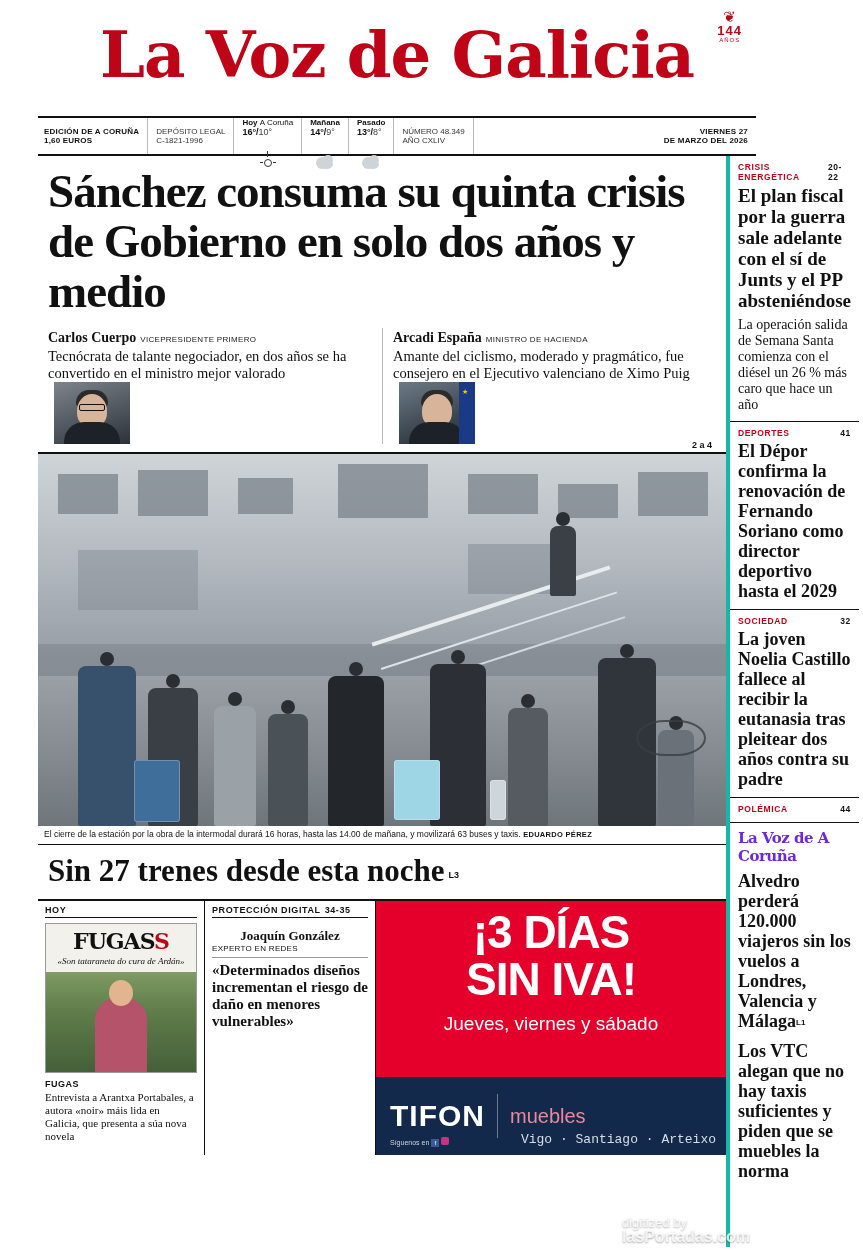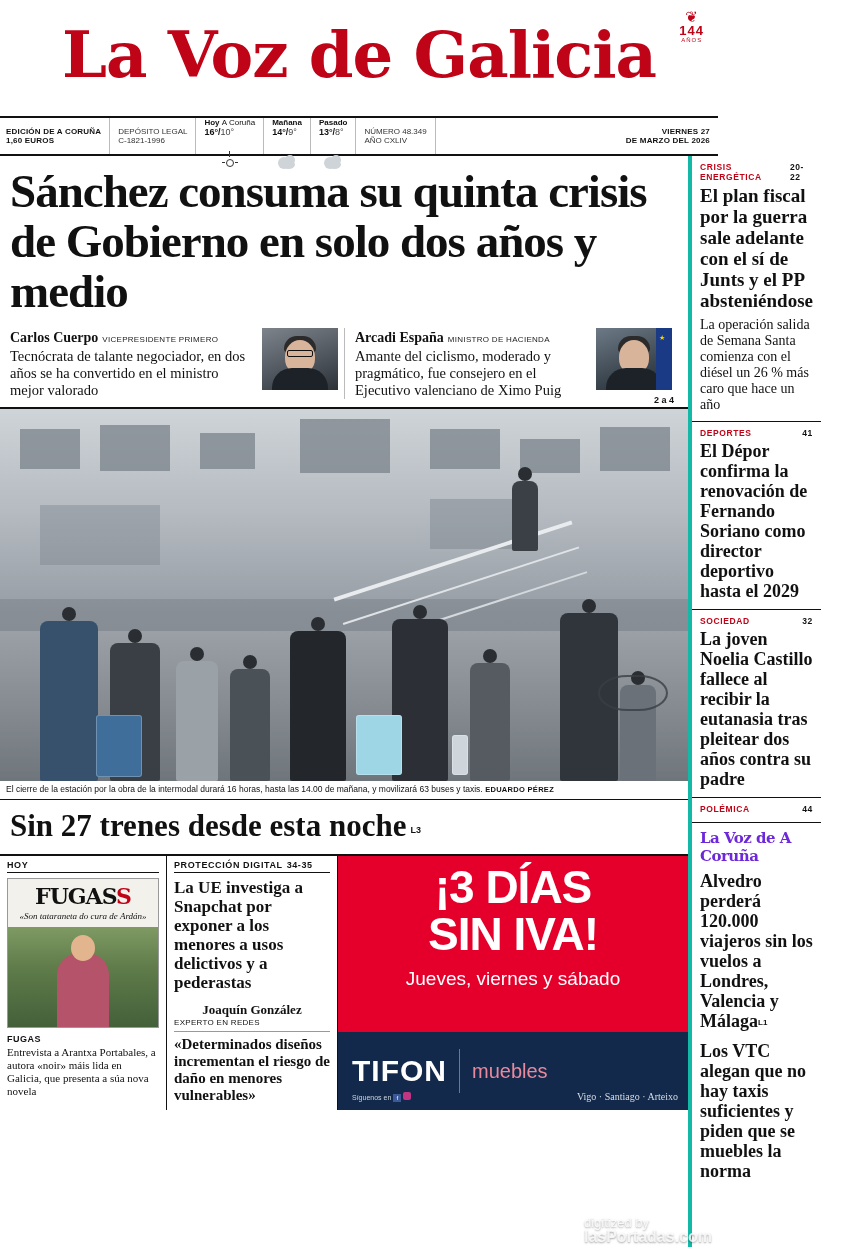--- a/index.html
+++ b/index.html
@@ -6,21 +6,21 @@
   html, body { margin:0; padding:0; }
   body {
     width: 863px;
     height: 1251px;
     background: #ffffff;
     font-family: "Liberation Serif", serif;
     color: #111;
     overflow: hidden;
     position: relative;
   }
-  .page { width: 718px; height: 1251px; position: relative; }
+  .page { width: 718px; height: 1251px; position: relative; margin-left: 38px; }
 
   
   .masthead {
     position: relative;
     height: 118px;
     border-bottom: 2px solid #111;
   }
   .masthead-title {
     text-align: center;
     color: #c00418;
@@ -93,21 +93,21 @@
     font-size: 47px;
     line-height: 50px;
     letter-spacing: -1px;
   }
   .sub-row {
     display: flex;
     margin-top: 12px;
     padding-bottom: 8px;
     position: relative;
   }
-  .sub-item { width: 50%; display: flex; padding-right: 6px; }
+  .sub-item { width: 50%; display: flex; padding-right: 6px; flex-direction: column; }
   .sub-item.second { border-left: 1px solid #bbb; padding-left: 10px; }
   .sub-text { flex: 1; }
   .sub-name { font-weight: bold; font-size: 14px; }
   .sub-role {
     font-family: "Liberation Sans", sans-serif;
     font-size: 8px;
     letter-spacing: .3px;
     text-transform: uppercase;
     color: #222;
   }
@@ -293,22 +293,22 @@
     font-family: "Liberation Sans", sans-serif;
     font-weight: bold; font-size: 30px; letter-spacing: 1px; padding-left: 14px;
   }
   .ad .divider { width:1px; height:44px; background:#6a7890; margin: 0 12px; }
   .ad .muebles {
     font-family: "Liberation Sans", sans-serif;
     font-size: 20px; color:#e8899c;
   }
   .ad .cities {
     position:absolute; right:10px; bottom:8px;
-    font-family: Liberation Serif, serif;
-    font-size: 10px; color:#d8dde6;
+    font-family: Liberation Mono, monospace;
+    font-size: 13px; color:#d8dde6;
   }
   .ad .follow {
     position:absolute; left:14px; bottom:8px;
     font-family: "Liberation Sans", sans-serif;
     font-size: 7px; color:#cdd4de;
   }
   .ad .fb { display:inline-block; width:8px; height:8px; background:#3b5998; color:#fff; font-size:6px; text-align:center; line-height:8px; margin-left:2px;}
   .ad .ig { display:inline-block; width:8px; height:8px; background:#c13584; margin-left:2px; border-radius:2px;}
 
   
@@ -550,21 +550,20 @@
               </div>
           </div>
           <div class="fugas-tag">FUGAS</div>
           <div class="fugas-txt">Entrevista a Arantxa Portabales, a autora «noir» máis lida en Galicia, que presenta a súa nova novela</div>
         </div>
 
         <div class="bs-col bs-mid">
           <div class="kicker">
             <span>PROTECCIÓN DIGITAL</span><span class="pg">34-35</span>
           </div>
-          <h3>La UE investiga a Snapchat por exponer a los menores a usos delictivos y a pederastas</h3>
           <div class="byline-name">Joaquín González</div>
           <div class="byline-role">EXPERTO EN REDES</div>
           <div class="quote">«Determinados diseños incrementan el riesgo de daño en menores vulnerables»</div>
         </div>
 
         <div class="bs-ad">
           <div class="ad">
             <div class="top">
               <div class="l1">¡3 DÍAS</div>
               <div class="l2">SIN IVA!</div>

